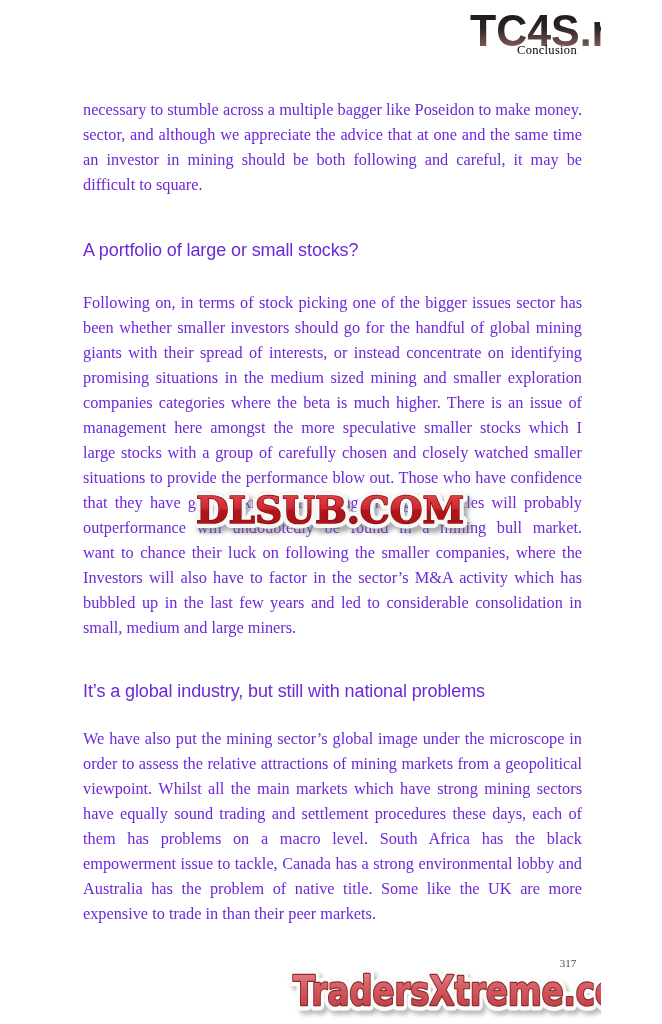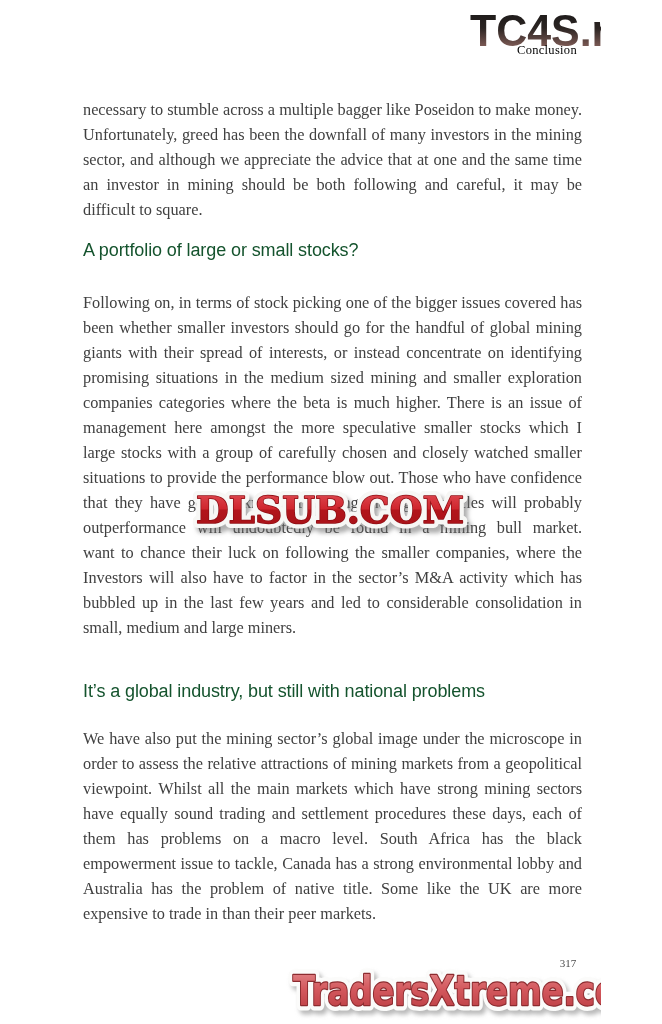--- a/index.html
+++ b/index.html
@@ -8,35 +8,35 @@
     font-family:"Liberation Serif", serif;
   }
   
   .hdr-logo{position:absolute;left:452px;top:4px;width:208px;height:52px;}
   .hdr-sub{
     position:absolute;left:492px;top:43px;width:110px;height:16px;
     text-align:center;font-family:"Liberation Serif", serif;
     font-size:12.5px;color:#000000;letter-spacing:.3px;
   }
   
-  .col{position:absolute;left:83px;width:499px;color:#404040;}
+  .col{position:absolute;left:83px;width:499px;color:#6d28d9;}
   .line{
     height:25px;overflow:hidden;
     font-size:16.3px;line-height:25px;
     text-align:justify;text-align-last:justify;
   }
   .line.last{text-align-last:left;}
   .p1{top:97px;}
   .h1{top:240px;}
   .p2{top:290px;}
   .h2{top:681px;}
   .p3{top:726px;}
   .heading{
     font-family:"Liberation Sans", sans-serif;
-    font-size:18px;letter-spacing:-0.1px;color:#14532d;
+    font-size:18px;letter-spacing:-0.1px;color:#6d28d9;
   }
   
   .watermark{
     position:absolute;left:184px;top:477px;width:292px;height:64px;
     filter:drop-shadow(4px 5px 2px rgba(110,110,110,0.55));
   }
   
   .pageno{
     position:absolute;left:548px;top:957px;width:40px;
     font-family:"Liberation Serif", serif;font-size:11px;color:#4c4c4c;
@@ -59,30 +59,29 @@
         <stop offset="0.45" stop-color="#2b2422"></stop>
         <stop offset="1" stop-color="#a1736c"></stop>
       </linearGradient>
     </defs>
     <text x="204" y="42" text-anchor="end" font-family="Liberation Sans, sans-serif" font-weight="bold" font-size="44" textLength="186" lengthAdjust="spacingAndGlyphs" fill="url(#hdrGrad)">TC4S.net</text>
   </svg>
   <div class="hdr-sub">Conclusion</div>
 
   <div class="col p1">
       <div class="line">necessary to stumble across a multiple bagger like Poseidon to make money.</div>
-      <div class="line">Unfortunately, greed has been the downfall of many investors in the mining</div>
       <div class="line">sector, and although we appreciate the advice that at one and the same time</div>
       <div class="line">an investor in mining should be both following and careful, it may be</div>
       <div class="line last">difficult to square.</div>
     </div>
 
   <div class="col h1 heading">A portfolio of large or small stocks?</div>
 
   <div class="col p2">
-      <div class="line">Following on, in terms of stock picking one of the bigger issues covered has</div>
+      <div class="line">Following on, in terms of stock picking one of the bigger issues sector has</div>
       <div class="line">been whether smaller investors should go for the handful of global mining</div>
       <div class="line">giants with their spread of interests, or instead concentrate on identifying</div>
       <div class="line">promising situations in the medium sized mining and smaller exploration</div>
       <div class="line">companies categories where the beta is much higher. There is an issue of</div>
       <div class="line">management here amongst the more speculative smaller stocks which I</div>
       <div class="line">large stocks with a group of carefully chosen and closely watched smaller</div>
       <div class="line">situations to provide the performance blow out. Those who have confidence</div>
       <div class="line">that they have got the knack of picking the right vehicles will probably</div>
       <div class="line">outperformance will undoubtedly be found in a mining bull market.</div>
       <div class="line">want to chance their luck on following the smaller companies, where the</div>

